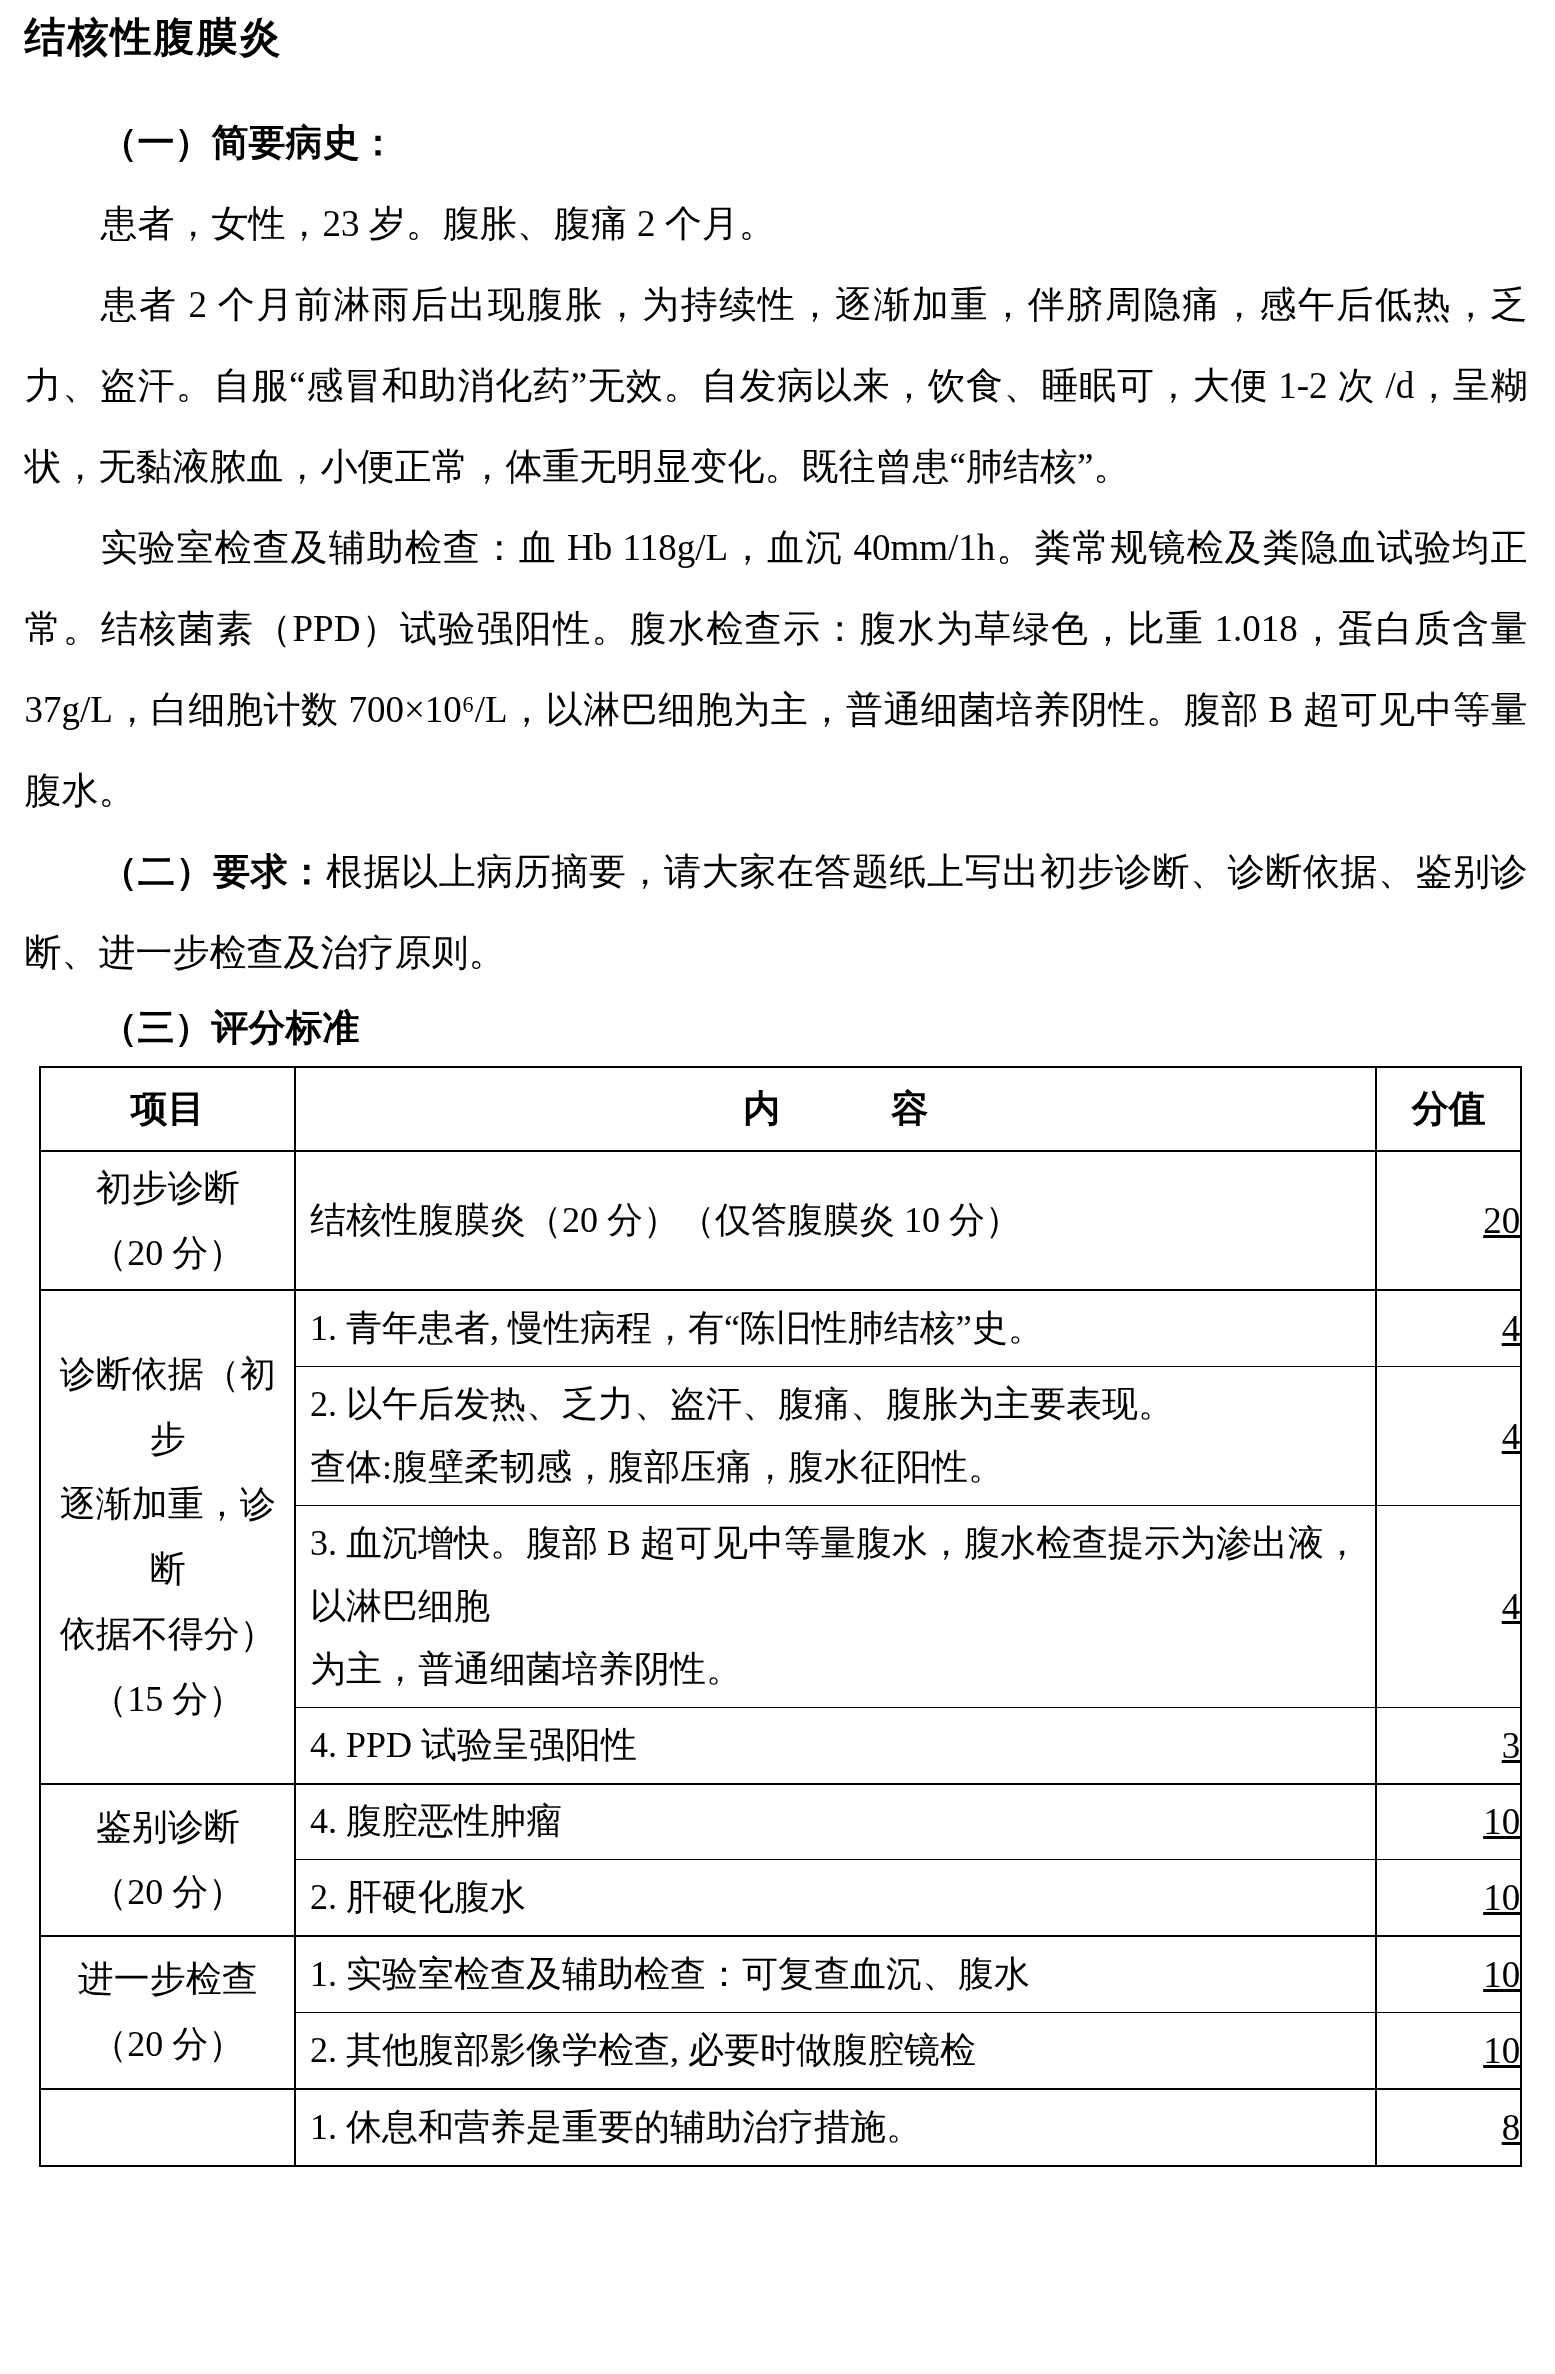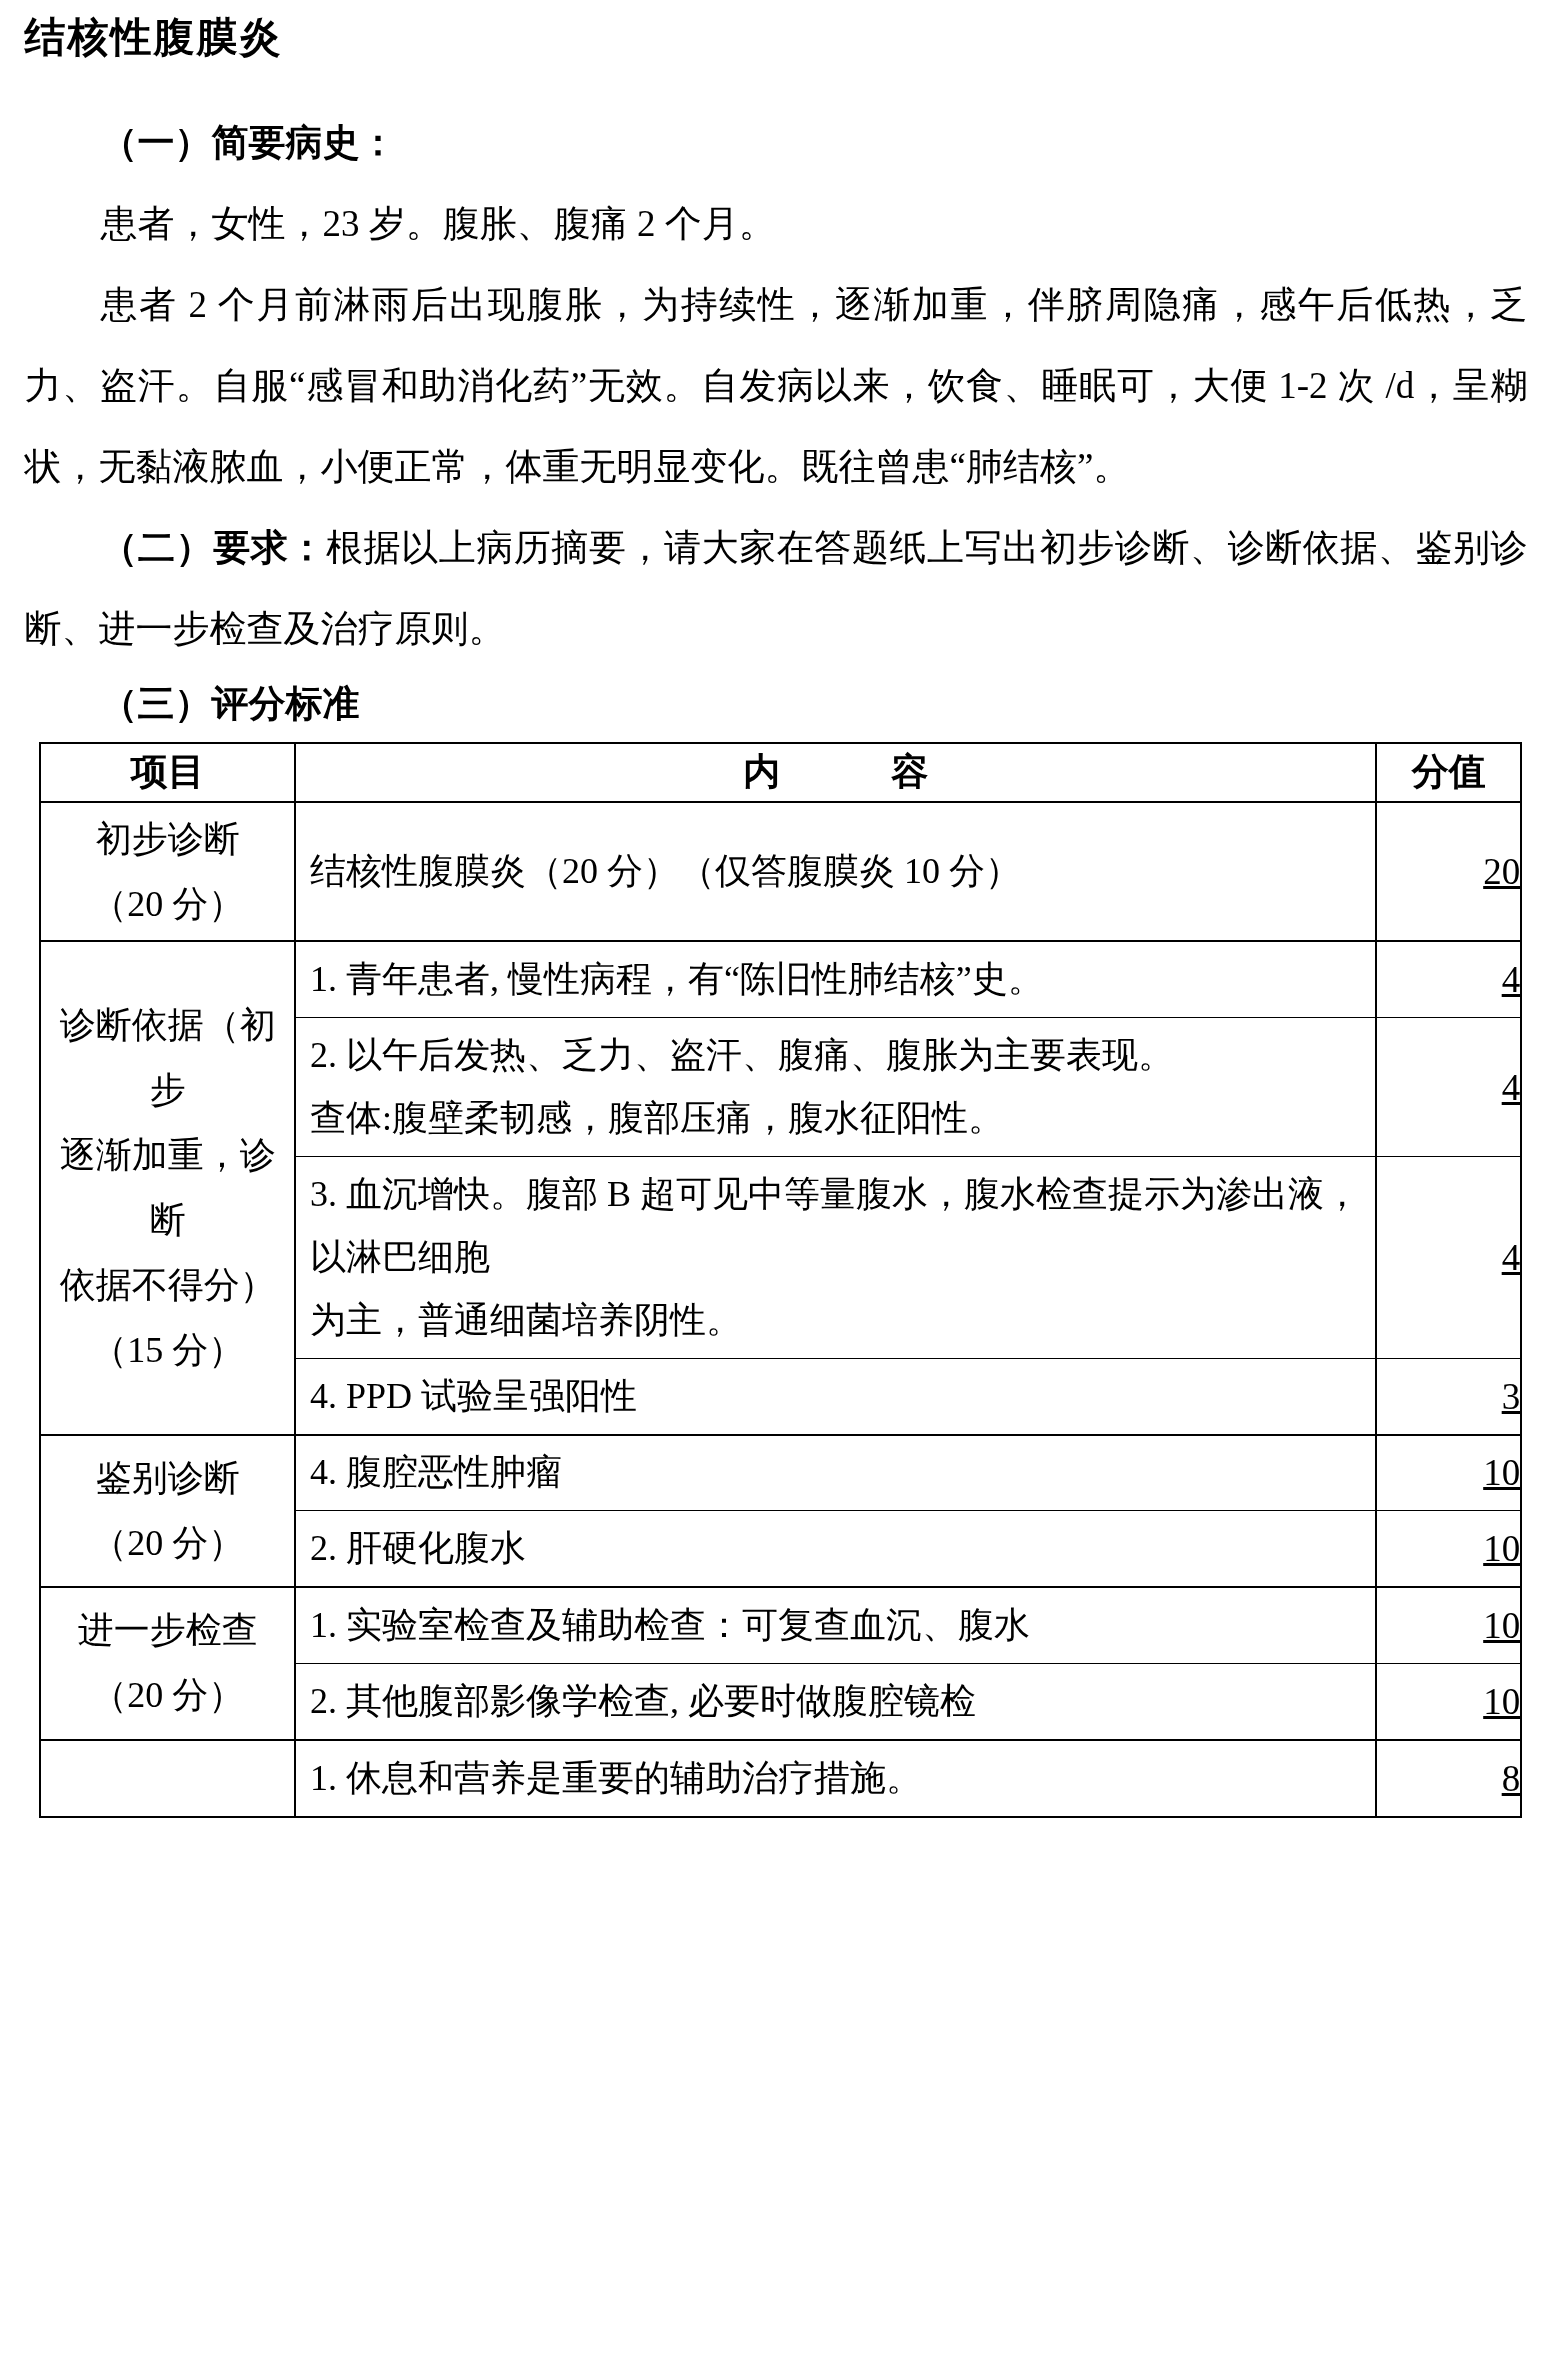--- a/index.html
+++ b/index.html
@@ -47,21 +47,21 @@
   }
   col.c-item { width: 255px; }
   col.c-content { width: 1081px; }
   col.c-score { width: 145px; }
   .score-table th, .score-table td {
     border: 1px solid #000;
     border-left-width: 2px;
     border-right-width: 2px;
     vertical-align: middle;
   }
-  .score-table thead tr { height: 59px; }
+  .score-table thead tr { height: 84px; }
   .score-table thead th {
     font-size: 37px;
     font-weight: bold;
     text-align: center;
     border-top-width: 2.9px;
     border-bottom-width: 2.9px;
   }
   .score-table tbody tr { height: 74px; }
   .score-table tbody tr.group-start td { border-top-width: 2.9px; }
   .score-table tbody tr:last-child td { border-bottom-width: 2.9px; }
@@ -85,20 +85,21 @@
 <body>
 
 <div class="page">
   <h1 class="doc-title">结核性腹膜炎</h1>
 
   <h2 class="section-heading heading-1">（一）简要病史：</h2>
 
   <div id="paragraphs">
       <div class="para">患者，女性，23 岁。腹胀、腹痛 2 个月。</div>
       <div class="para">患者 2 个月前淋雨后出现腹胀，为持续性，逐渐加重，伴脐周隐痛，感午后低热，乏力、盗汗。自服“感冒和助消化药”无效。自发病以来，饮食、睡眠可，大便 1-2 次 /d，呈糊状，无黏液脓血，小便正常，体重无明显变化。既往曾患“肺结核”。</div>
+      <div class="para">实验室检查及辅助检查：血 Hb 118g/L，血沉 40mm/1h。粪常规镜检及粪隐血试验均正常。结核菌素（PPD）试验强阳性。腹水检查示：腹水为草绿色，比重 1.018，蛋白质含量 37g/L，白细胞计数 700×10⁶/L，以淋巴细胞为主，普通细菌培养阴性。腹部 B 超可见中等量腹水。</div>
       <div class="para"><span class="lead-bold">（二）要求：</span>根据以上病历摘要，请大家在答题纸上写出初步诊断、诊断依据、鉴别诊断、进一步检查及治疗原则。</div>
     </div>
 
   <h2 class="section-heading heading-3">（三）评分标准</h2>
 
   <table class="score-table">
     <colgroup>
       <col class="c-item">
       <col class="c-content">
       <col class="c-score">

